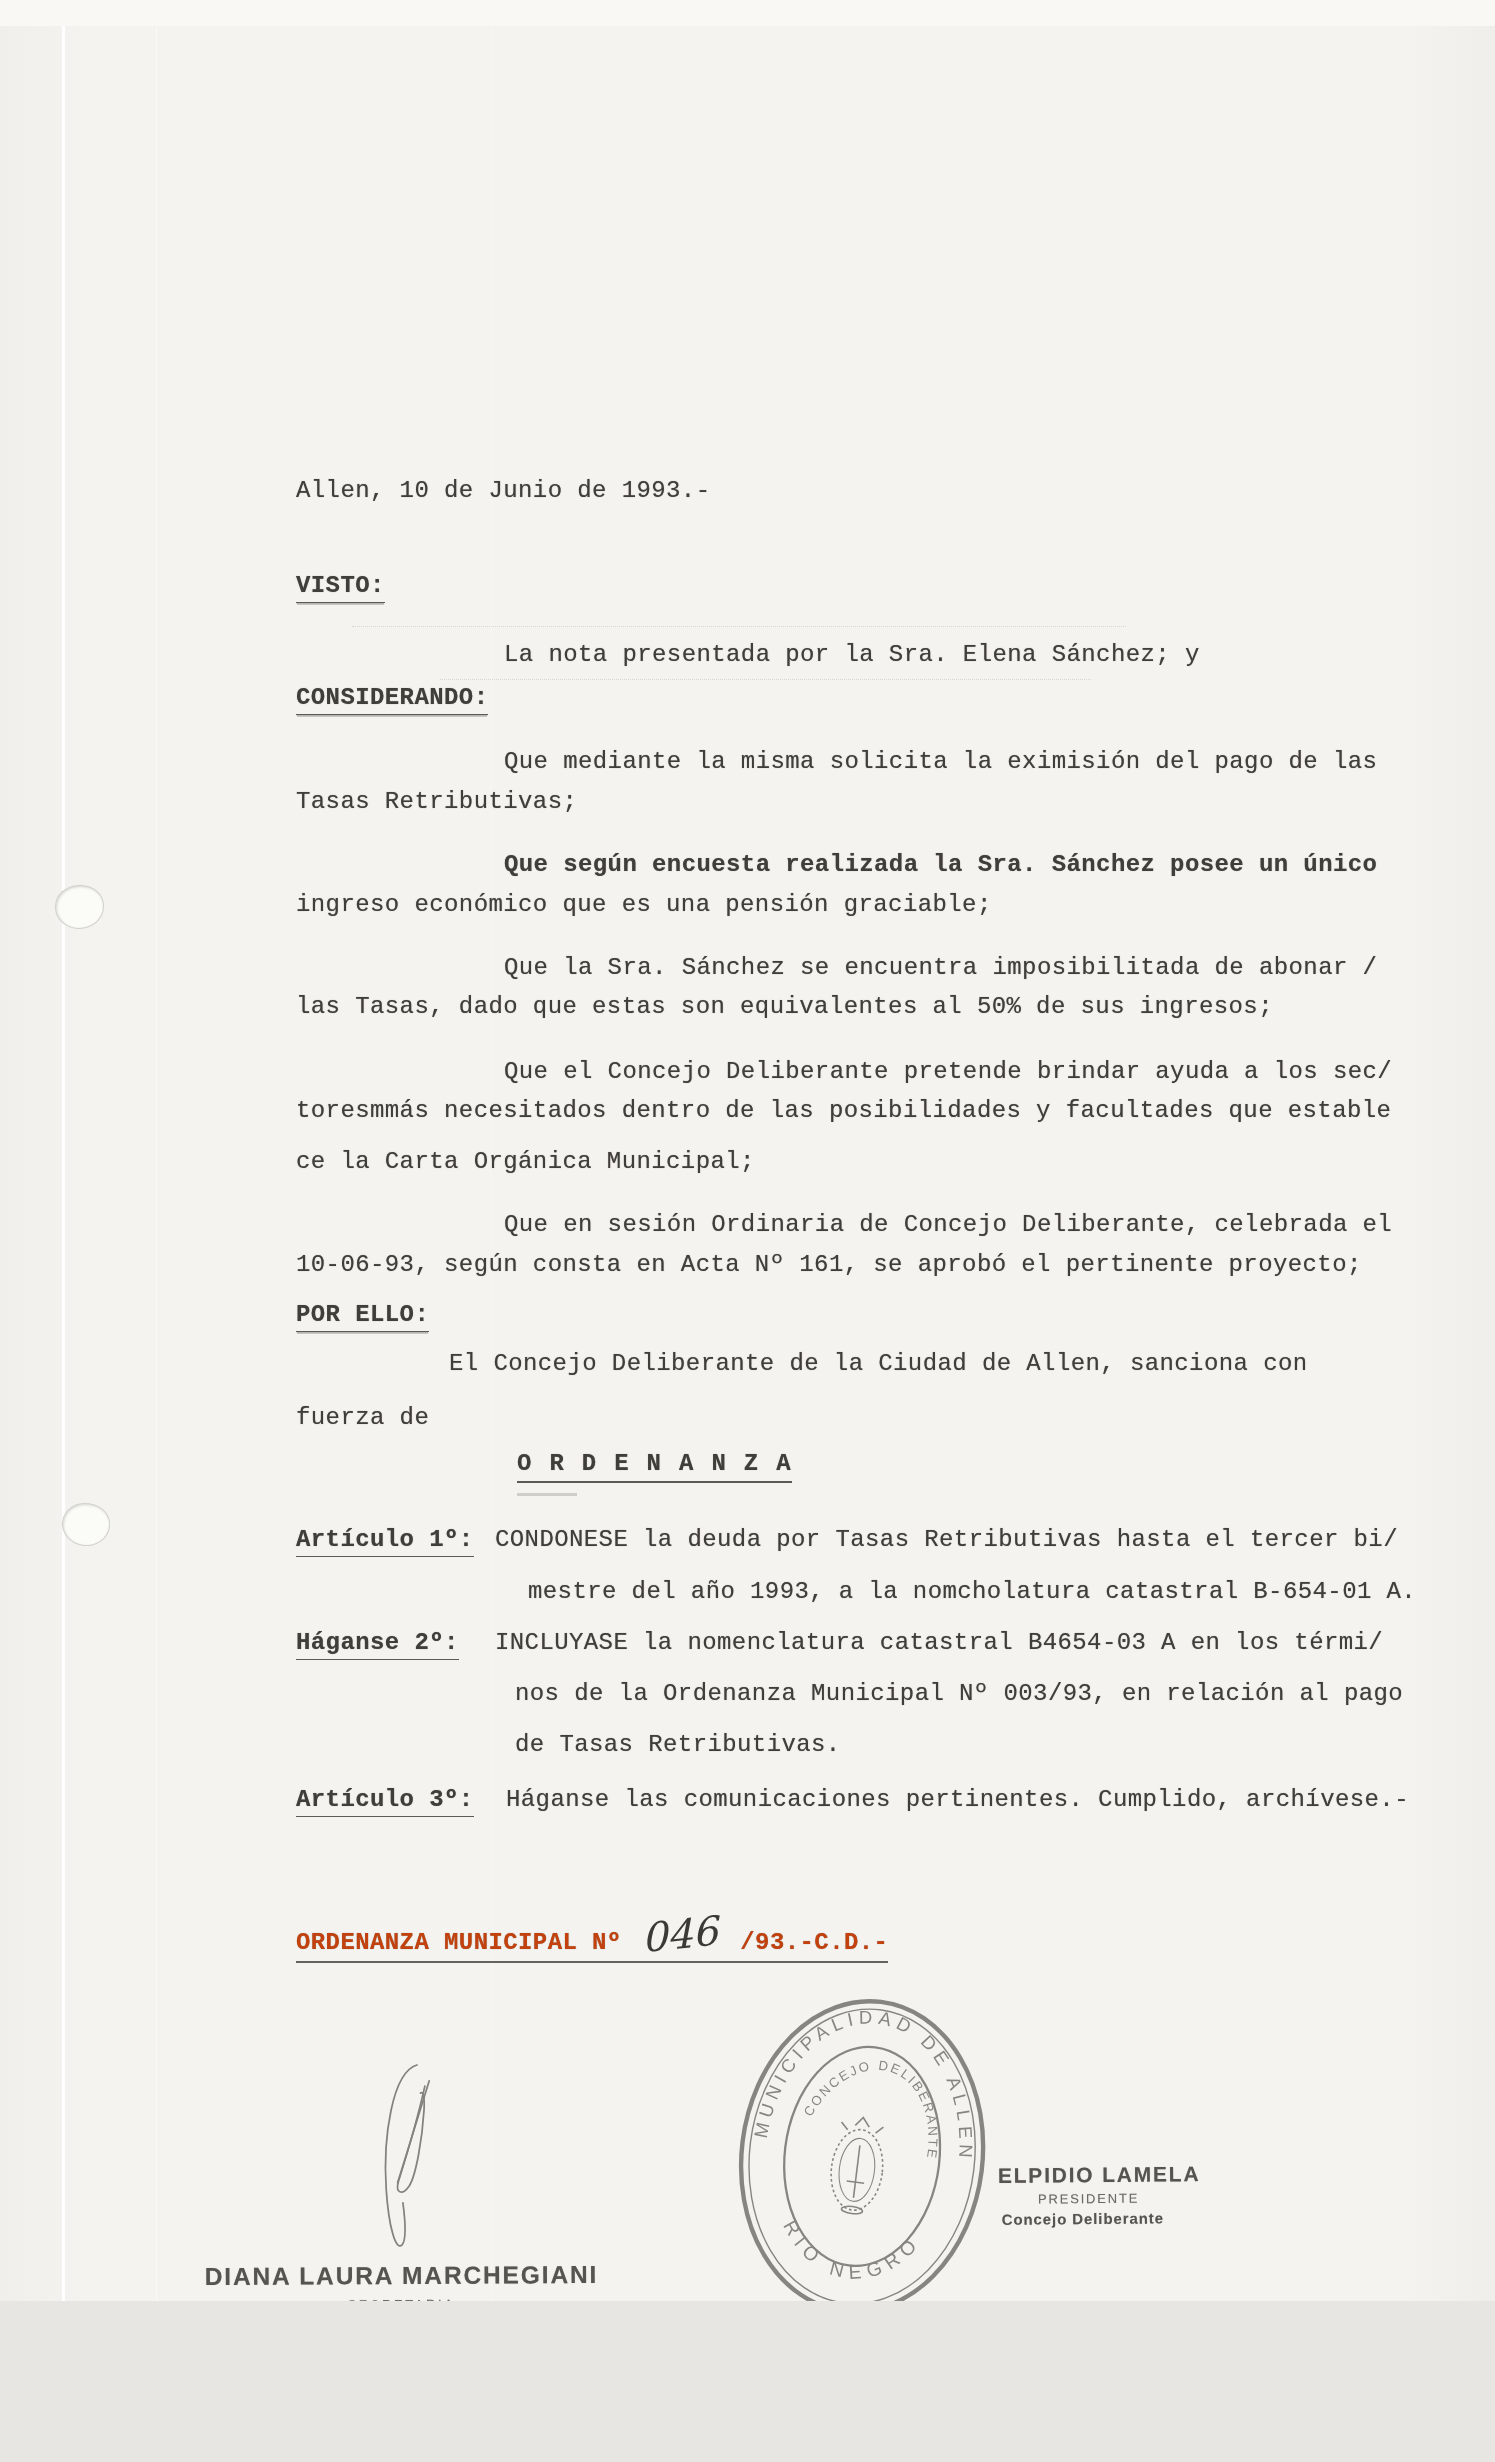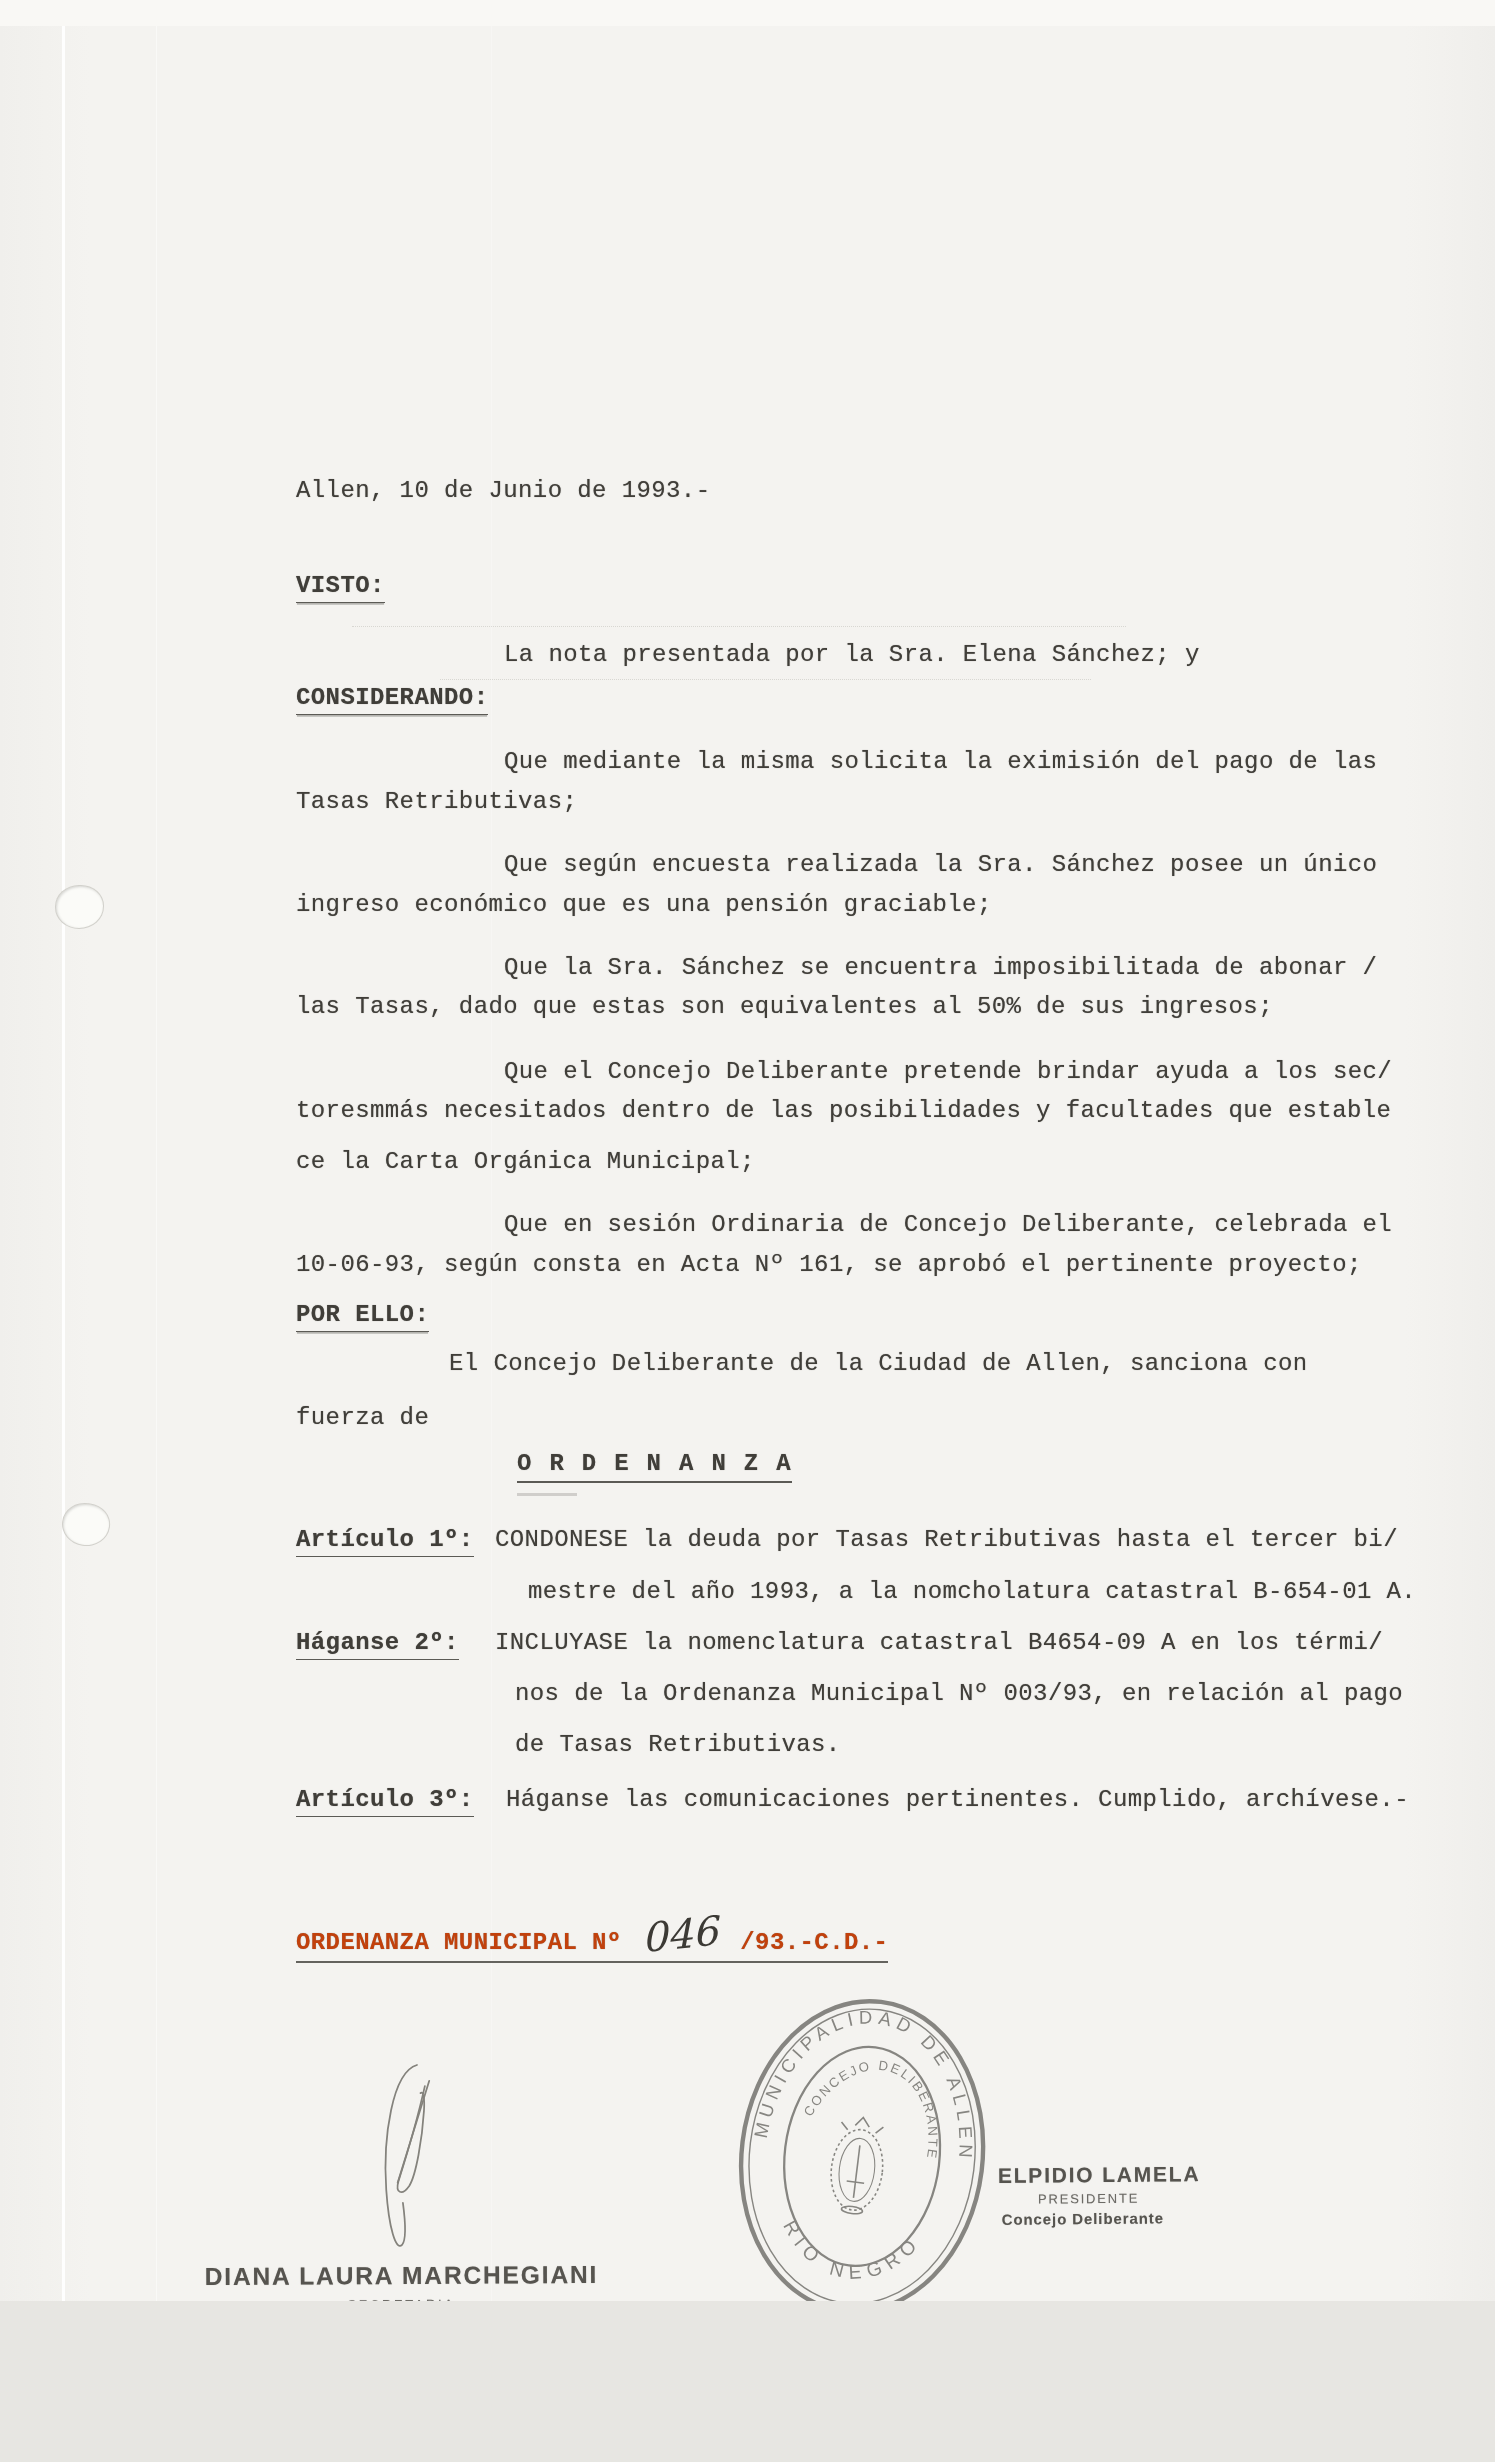--- a/index.html
+++ b/index.html
@@ -66,21 +66,21 @@
 
   <div class="tw flush hd" style="top:573px;">VISTO:</div>
   <div class="artifact" style="left:352px;top:626px;width:774px;"></div>
   <div class="tw indent" style="top:630px;">La nota presentada por la Sra. Elena Sánchez; y</div>
 
   <div class="tw flush hd" style="top:685px;">CONSIDERANDO:</div>
   <div class="artifact" style="left:440px;top:679px;width:651px;"></div>
 
   <div class="tw indent" style="top:737px;">Que mediante la misma solicita la eximisión del pago de las</div>
   <div class="tw flush" style="top:789px;">Tasas Retributivas;</div>
-  <div class="tw indent" style="top:840px;">Que según encuesta realizada la Sra. Sánchez posee un único</div>
+  <div class="tw indent" style="top:840px;font-weight:bold;">Que según encuesta realizada la Sra. Sánchez posee un único</div>
   <div class="tw flush" style="top:892px;">ingreso económico que es una pensión graciable;</div>
   <div class="tw indent" style="top:943px;">Que la Sra. Sánchez se encuentra imposibilitada de abonar /</div>
   <div class="tw flush" style="top:994px;">las Tasas, dado que estas son equivalentes al 50% de sus ingresos;</div>
   <div class="tw indent" style="top:1047px;">Que el Concejo Deliberante pretende brindar ayuda a los sec/</div>
   <div class="tw flush" style="top:1098px;">toresmmás necesitados dentro de las posibilidades y facultades que estable</div>
   <div class="tw flush" style="top:1149px;">ce la Carta Orgánica Municipal;</div>
   <div class="tw indent" style="top:1200px;">Que en sesión Ordinaria de Concejo Deliberante, celebrada el</div>
   <div class="tw flush" style="top:1252px;">10-06-93, según consta en Acta Nº 161, se aprobó el pertinente proyecto;</div>
 
   <div class="tw flush hd" style="top:1302px;">POR ELLO:</div>
@@ -88,21 +88,21 @@
   <div class="tw flush" style="top:1405px;">fuerza de</div>
 
   <div class="tw big-hd" style="left:517px;top:1451px;">O R D E N A N Z A</div>
   <div class="stray" style="left:517px;top:1493px;width:60px;opacity:.5;"></div>
 
   <div class="tw artlabel" style="top:1527px;">Artículo 1º:</div>
   <div class="tw" style="left:495px;top:1527px;">CONDONESE la deuda por Tasas Retributivas hasta el tercer bi/</div>
   <div class="tw" style="left:528px;top:1579px;">mestre del año 1993, a la nomcholatura catastral B-654-01 A.</div>
 
   <div class="tw artlabel" style="top:1630px;">Háganse 2º:</div>
-  <div class="tw" style="left:495px;top:1630px;">INCLUYASE la nomenclatura catastral B4654-09 A en los térmi/</div>
+  <div class="tw" style="left:495px;top:1630px;">INCLUYASE la nomenclatura catastral B4654-03 A en los térmi/</div>
   <div class="tw" style="left:515px;top:1681px;">nos de la Ordenanza Municipal Nº 003/93, en relación al pago</div>
   <div class="tw" style="left:515px;top:1732px;">de Tasas Retributivas.</div>
 
   <div class="tw artlabel" style="top:1787px;">Artículo 3º:</div>
   <div class="tw" style="left:506px;top:1787px;">Háganse las comunicaciones pertinentes. Cumplido, archívese.-</div>
 
   <div id="ord-footer">
     <span class="typed">ORDENANZA MUNICIPAL Nº</span>
     <span id="ord-number">046</span>
     <span class="typed">/93.-C.D.-</span>

